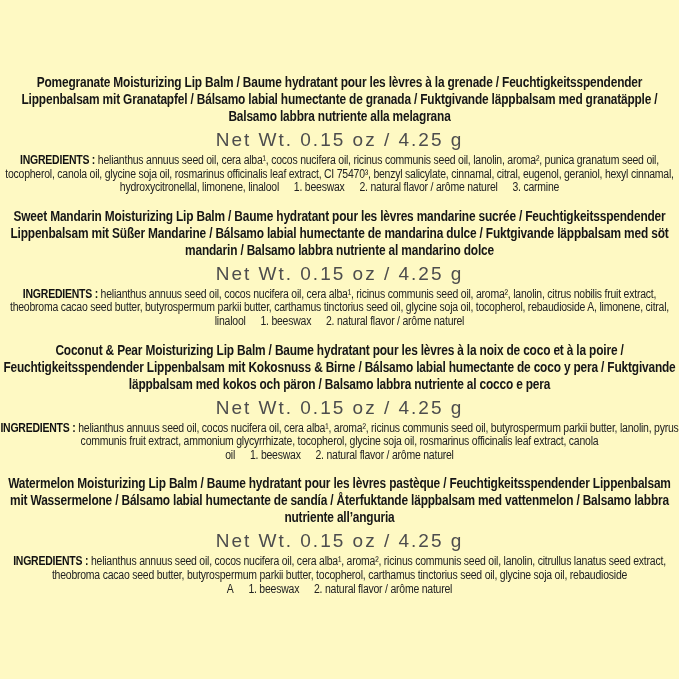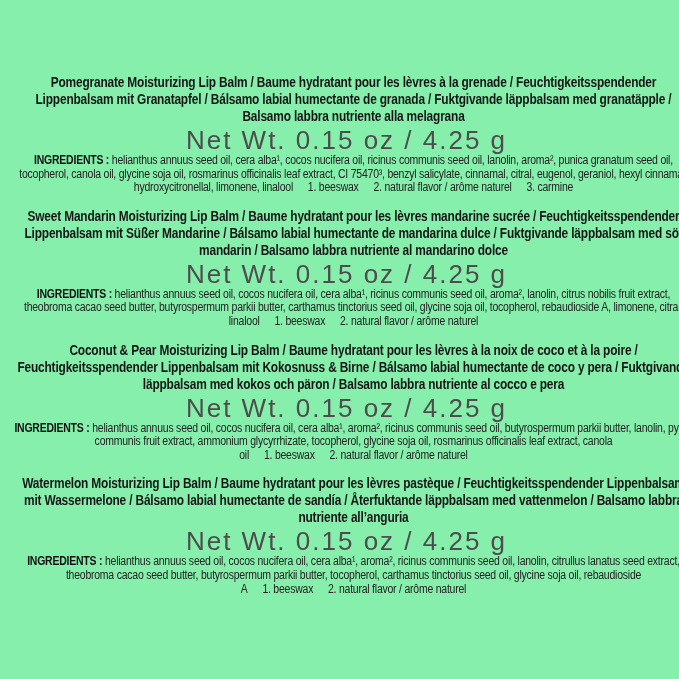--- a/index.html
+++ b/index.html
@@ -13,22 +13,21 @@
     overflow: hidden;
     font-family: "Liberation Sans", sans-serif;
     color: #1f1f1f;
     -webkit-font-smoothing: antialiased;
   }
   .label-sheet {
     box-sizing: border-box;
     width: 679px;
     height: 679px;
     padding-top: 74px;
-    background: #86efac;
-    padding-left: 14px;
+    background: #fef9c3;
   }
   .product {
     margin: 0 0 13px 0;
   }
   
   .title {
     display: block;
     width: 799px;
     margin: 0 0 0 -60px;
     transform: scaleX(0.85);
@@ -37,21 +36,21 @@
     line-height: 17px;
     font-weight: 700;
     letter-spacing: -0.2px;
     text-align: center;
     color: #161616;
   }
   
   .netwt {
     display: block;
     margin: 3px 0 2px 0;
-    font-size: 26px;
+    font-size: 19px;
     line-height: 24px;
     font-weight: 300;
     letter-spacing: 2px;
     text-align: center;
     color: #4d4d4d;
   }
   
   .ingredients {
     display: block;
     width: 779px;

